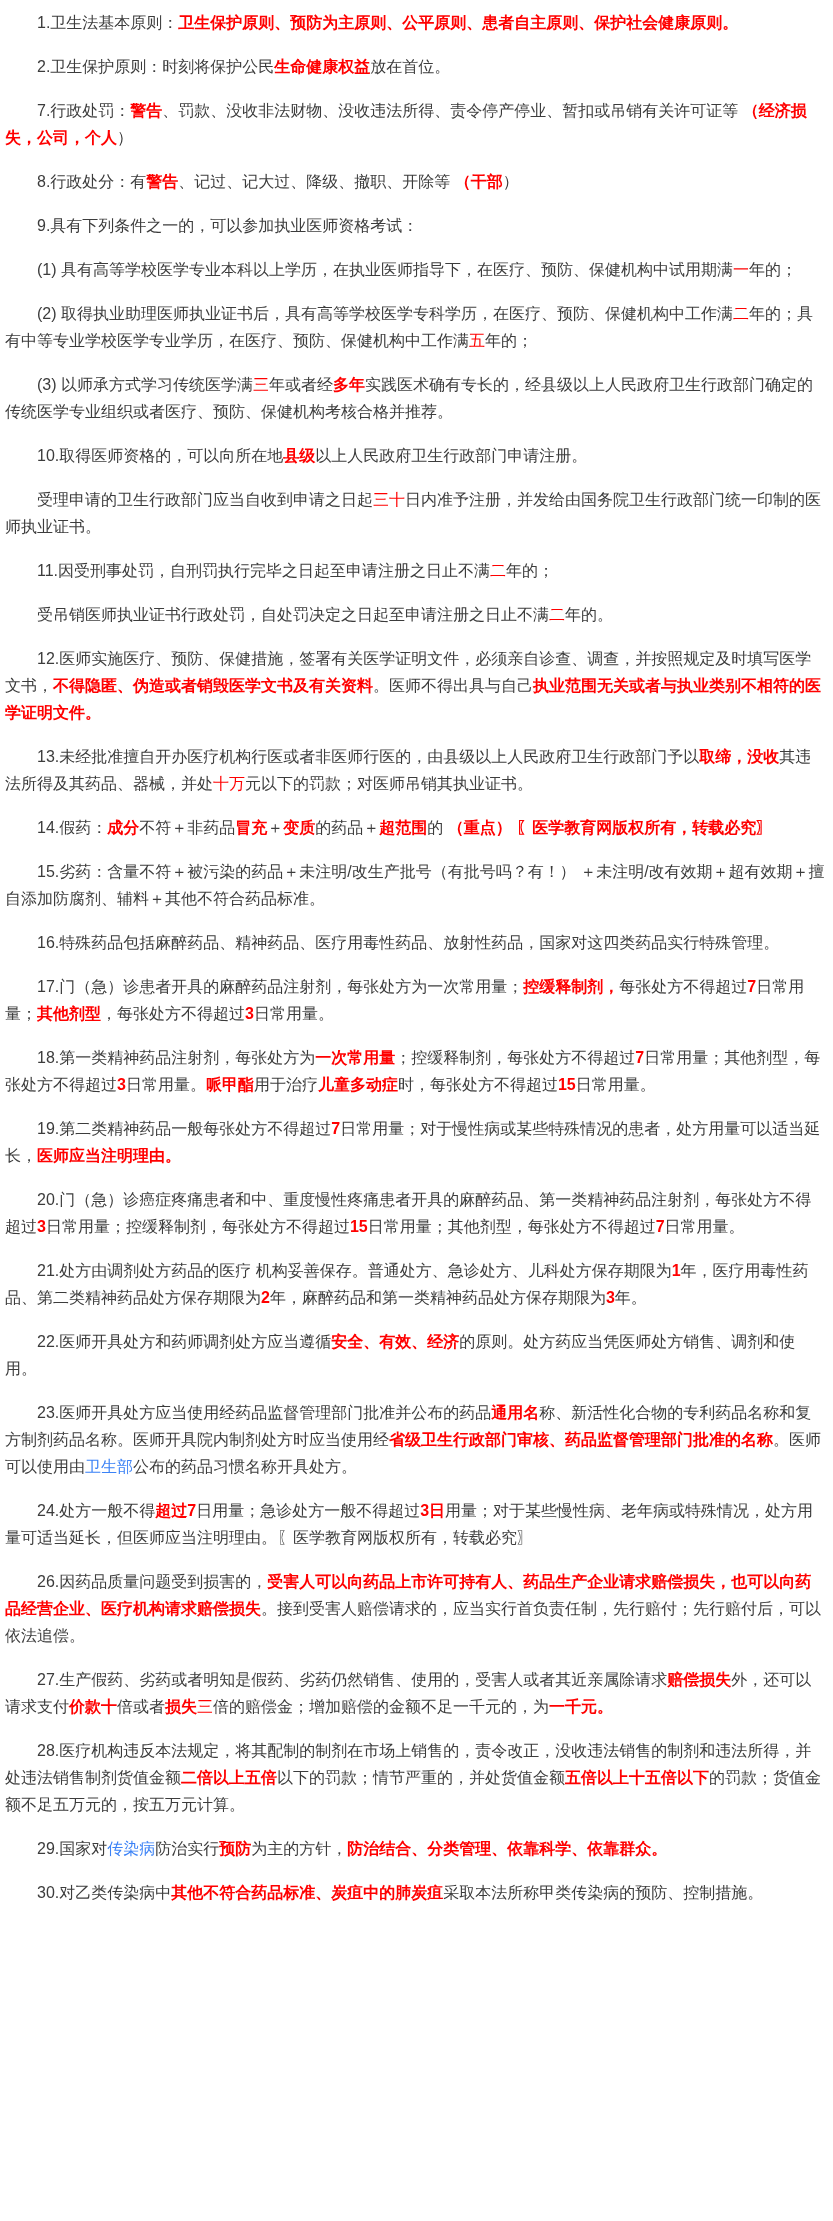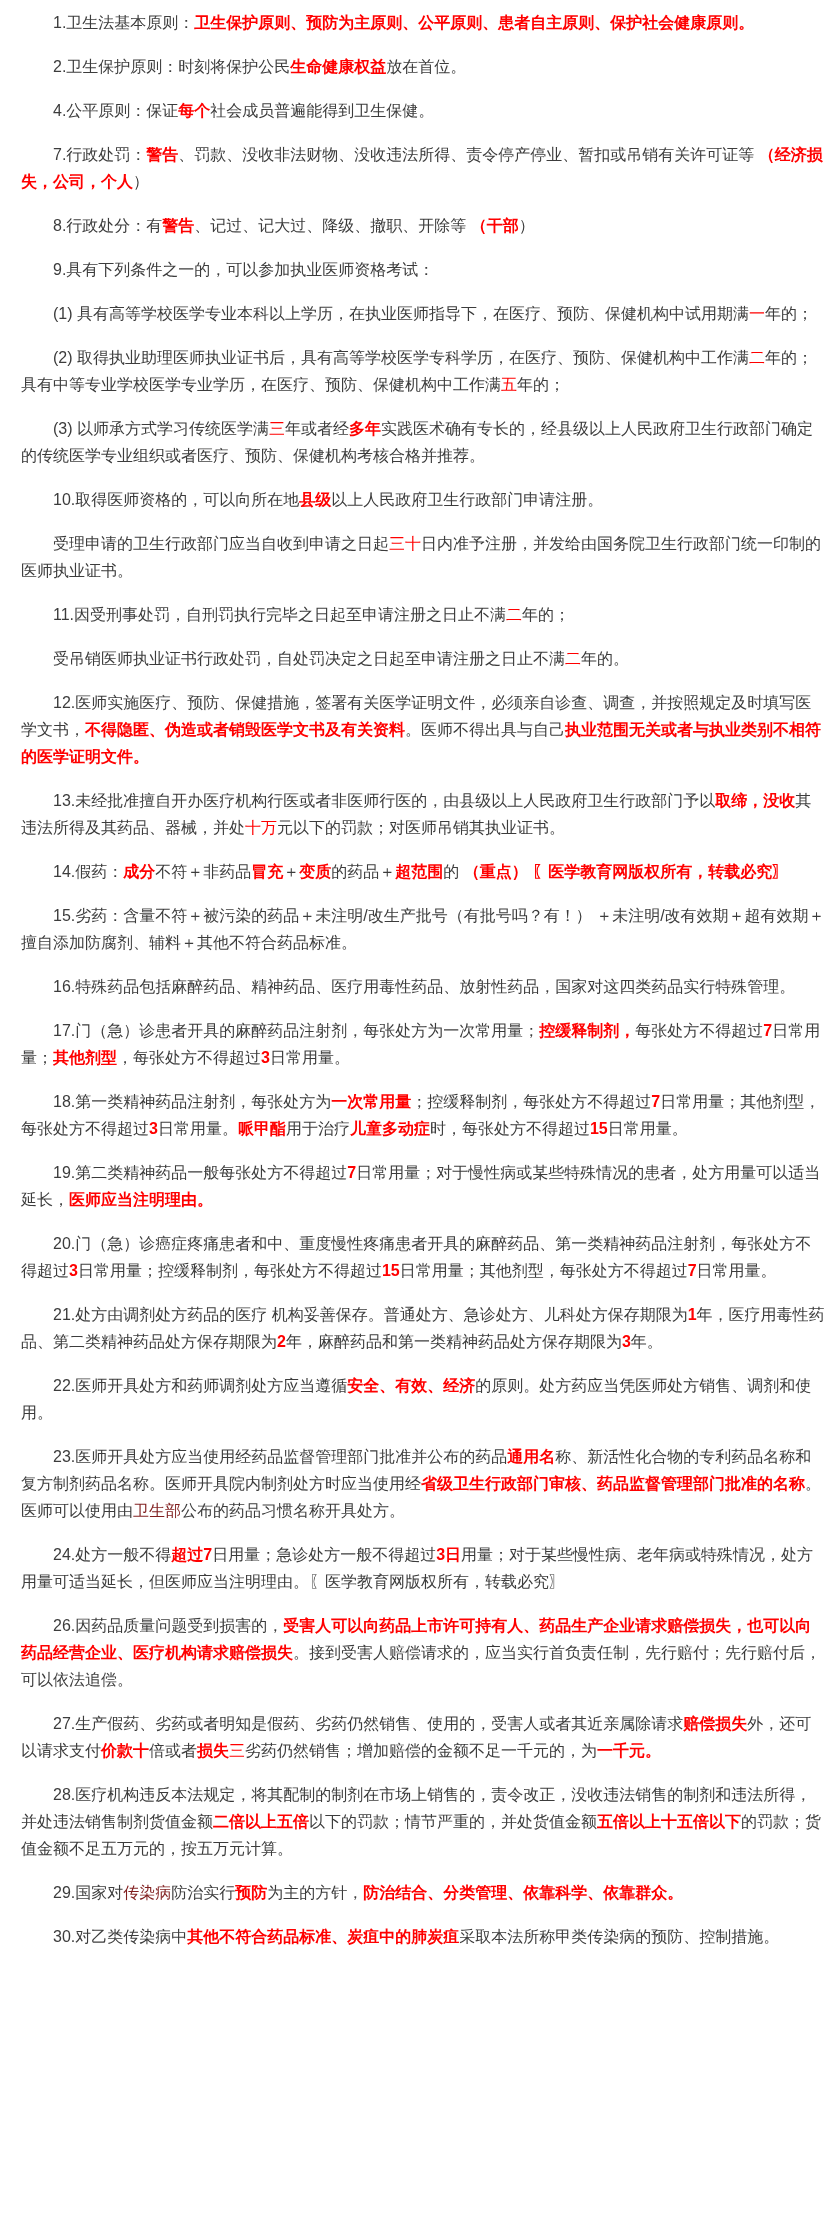--- a/index.html
+++ b/index.html
@@ -10,39 +10,38 @@
   body {
     width: 833px;
     min-height: 2221px;
     box-sizing: border-box;
     font-family: "Liberation Sans", "DejaVu Sans", sans-serif;
   }
   .doc {
     padding: 9px 8px 40px 5px;
   }
   p.para {
-    margin: 0 0 17px 16px;
+    margin: 0 0 17px 0;
     font-size: 16px;
     line-height: 27px;
     color: #3c3c3c;
     text-indent: 2em;
     word-break: break-all;
   }
   .t  { color: #3c3c3c; }
   .rb { color: #ff0000; font-weight: 700; }
   .rn { color: #ff0000; font-weight: 400; }
-  .lk { color: #7f1d1d; text-decoration: none; cursor: pointer; }
+  .lk { color: #3b82f6; text-decoration: none; cursor: pointer; }
 </style>
 </head>
 <body>
 
 <div class="doc">
     <p class="para"><span class="t">1.卫生法基本原则：</span><span class="rb">卫生保护原则、预防为主原则、公平原则、患者自主原则、保护社会健康原则。</span></p>
     <p class="para"><span class="t">2.卫生保护原则：时刻将保护公民</span><span class="rb">生命健康权益</span><span class="t">放在首位。</span></p>
-    <p class="para"><span class="t">4.公平原则：保证</span><span class="rb">每个</span><span class="t">社会成员普遍能得到卫生保健。</span></p>
     <p class="para"><span class="t">7.行政处罚：</span><span class="rb">警告</span><span class="t">、罚款、没收非法财物、没收违法所得、责令停产停业、暂扣或吊销有关许可证等 </span><span class="rb">（经济损失，公司，个人</span><span class="t">）</span></p>
     <p class="para"><span class="t">8.行政处分：有</span><span class="rb">警告</span><span class="t">、记过、记大过、降级、撤职、开除等 </span><span class="rb">（干部</span><span class="t">）</span></p>
     <p class="para"><span class="t">9.具有下列条件之一的，可以参加执业医师资格考试：</span></p>
     <p class="para"><span class="t">(1) 具有高等学校医学专业本科以上学历，在执业医师指导下，在医疗、预防、保健机构中试用期满</span><span class="rn">一</span><span class="t">年的；</span></p>
     <p class="para"><span class="t">(2) 取得执业助理医师执业证书后，具有高等学校医学专科学历，在医疗、预防、保健机构中工作满</span><span class="rn">二</span><span class="t">年的；具有中等专业学校医学专业学历，在医疗、预防、保健机构中工作满</span><span class="rn">五</span><span class="t">年的；</span></p>
     <p class="para"><span class="t">(3) 以师承方式学习传统医学满</span><span class="rn">三</span><span class="t">年或者经</span><span class="rb">多年</span><span class="t">实践医术确有专长的，经县级以上人民政府卫生行政部门确定的传统医学专业组织或者医疗、预防、保健机构考核合格并推荐。</span></p>
     <p class="para"><span class="t">10.取得医师资格的，可以向所在地</span><span class="rb">县级</span><span class="t">以上人民政府卫生行政部门申请注册。</span></p>
     <p class="para"><span class="t">受理申请的卫生行政部门应当自收到申请之日起</span><span class="rn">三十</span><span class="t">日内准予注册，并发给由国务院卫生行政部门统一印制的医师执业证书。</span></p>
     <p class="para"><span class="t">11.因受刑事处罚，自刑罚执行完毕之日起至申请注册之日止不满</span><span class="rn">二</span><span class="t">年的；</span></p>
     <p class="para"><span class="t">受吊销医师执业证书行政处罚，自处罚决定之日起至申请注册之日止不满</span><span class="rn">二</span><span class="t">年的。</span></p>
@@ -53,17 +52,17 @@
     <p class="para"><span class="t">16.特殊药品包括麻醉药品、精神药品、医疗用毒性药品、放射性药品，国家对这四类药品实行特殊管理。</span></p>
     <p class="para"><span class="t">17.门（急）诊患者开具的麻醉药品注射剂，每张处方为一次常用量；</span><span class="rb">控缓释制剂，</span><span class="t">每张处方不得超过</span><span class="rb">7</span><span class="t">日常用量；</span><span class="rb">其他剂型</span><span class="t">，每张处方不得超过</span><span class="rb">3</span><span class="t">日常用量。</span></p>
     <p class="para"><span class="t">18.第一类精神药品注射剂，每张处方为</span><span class="rb">一次常用量</span><span class="t">；控缓释制剂，每张处方不得超过</span><span class="rb">7</span><span class="t">日常用量；其他剂型，每张处方不得超过</span><span class="rb">3</span><span class="t">日常用量。</span><span class="rb">哌甲酯</span><span class="t">用于治疗</span><span class="rb">儿童多动症</span><span class="t">时，每张处方不得超过</span><span class="rb">15</span><span class="t">日常用量。</span></p>
     <p class="para"><span class="t">19.第二类精神药品一般每张处方不得超过</span><span class="rb">7</span><span class="t">日常用量；对于慢性病或某些特殊情况的患者，处方用量可以适当延长，</span><span class="rb">医师应当注明理由。</span></p>
     <p class="para"><span class="t">20.门（急）诊癌症疼痛患者和中、重度慢性疼痛患者开具的麻醉药品、第一类精神药品注射剂，每张处方不得超过</span><span class="rb">3</span><span class="t">日常用量；控缓释制剂，每张处方不得超过</span><span class="rb">15</span><span class="t">日常用量；其他剂型，每张处方不得超过</span><span class="rb">7</span><span class="t">日常用量。</span></p>
     <p class="para"><span class="t">21.处方由调剂处方药品的医疗 机构妥善保存。普通处方、急诊处方、儿科处方保存期限为</span><span class="rb">1</span><span class="t">年，医疗用毒性药品、第二类精神药品处方保存期限为</span><span class="rb">2</span><span class="t">年，麻醉药品和第一类精神药品处方保存期限为</span><span class="rb">3</span><span class="t">年。</span></p>
     <p class="para"><span class="t">22.医师开具处方和药师调剂处方应当遵循</span><span class="rb">安全、有效、经济</span><span class="t">的原则。处方药应当凭医师处方销售、调剂和使用。</span></p>
     <p class="para"><span class="t">23.医师开具处方应当使用经药品监督管理部门批准并公布的药品</span><span class="rb">通用名</span><span class="t">称、新活性化合物的专利药品名称和复方制剂药品名称。医师开具院内制剂处方时应当使用经</span><span class="rb">省级卫生行政部门审核、药品监督管理部门批准的名称</span><span class="t">。医师可以使用由</span><a href="#" class="lk">卫生部</a><span class="t">公布的药品习惯名称开具处方。</span></p>
     <p class="para"><span class="t">24.处方一般不得</span><span class="rb">超过7</span><span class="t">日用量；急诊处方一般不得超过</span><span class="rb">3日</span><span class="t">用量；对于某些慢性病、老年病或特殊情况，处方用量可适当延长，但医师应当注明理由。〖医学教育网版权所有，转载必究〗</span></p>
     <p class="para"><span class="t">26.因药品质量问题受到损害的，</span><span class="rb">受害人可以向药品上市许可持有人、药品生产企业请求赔偿损失，也可以向药品经营企业、医疗机构请求赔偿损失</span><span class="t">。接到受害人赔偿请求的，应当实行首负责任制，先行赔付；先行赔付后，可以依法追偿。</span></p>
-    <p class="para"><span class="t">27.生产假药、劣药或者明知是假药、劣药仍然销售、使用的，受害人或者其近亲属除请求</span><span class="rb">赔偿损失</span><span class="t">外，还可以请求支付</span><span class="rb">价款十</span><span class="t">倍或者</span><span class="rb">损失</span><span class="rn">三</span><span class="t">劣药仍然销售；增加赔偿的金额不足一千元的，为</span><span class="rb">一千元。</span></p>
+    <p class="para"><span class="t">27.生产假药、劣药或者明知是假药、劣药仍然销售、使用的，受害人或者其近亲属除请求</span><span class="rb">赔偿损失</span><span class="t">外，还可以请求支付</span><span class="rb">价款十</span><span class="t">倍或者</span><span class="rb">损失</span><span class="rn">三</span><span class="t">倍的赔偿金；增加赔偿的金额不足一千元的，为</span><span class="rb">一千元。</span></p>
     <p class="para"><span class="t">28.医疗机构违反本法规定，将其配制的制剂在市场上销售的，责令改正，没收违法销售的制剂和违法所得，并处违法销售制剂货值金额</span><span class="rb">二倍以上五倍</span><span class="t">以下的罚款；情节严重的，并处货值金额</span><span class="rb">五倍以上十五倍以下</span><span class="t">的罚款；货值金额不足五万元的，按五万元计算。</span></p>
     <p class="para"><span class="t">29.国家对</span><a href="#" class="lk">传染病</a><span class="t">防治实行</span><span class="rb">预防</span><span class="t">为主的方针，</span><span class="rb">防治结合、分类管理、依靠科学、依靠群众。</span></p>
     <p class="para"><span class="t">30.对乙类传染病中</span><span class="rb">其他不符合药品标准、炭疽中的肺炭疽</span><span class="t">采取本法所称甲类传染病的预防、控制措施。</span></p>
   </div>
 
 </body></html>

